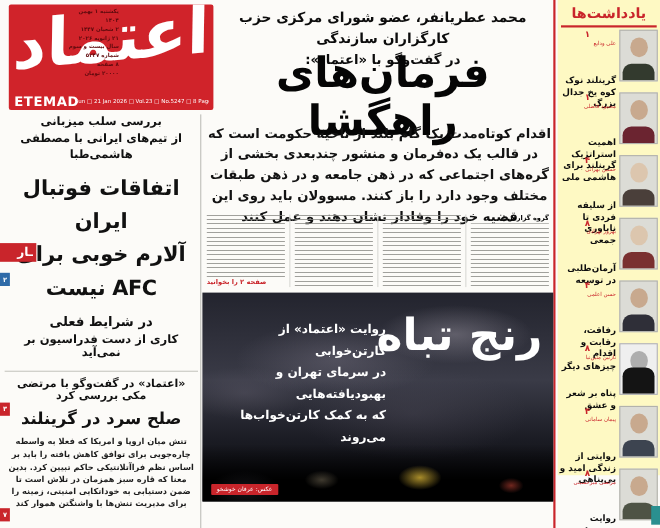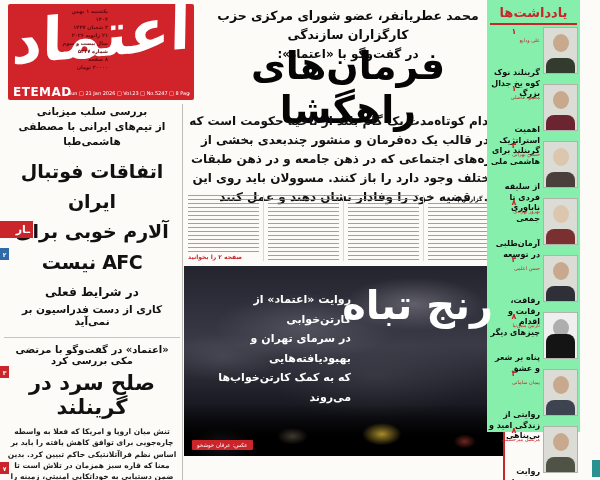--- a/index.html
+++ b/index.html
@@ -65,25 +65,25 @@
   
   .leftcol{position:absolute;left:4px;top:104px;width:176px;height:376px;text-align:center;
            overflow:hidden;}
   .a-kicker span{display:block;font-size:10.5px;font-weight:900;line-height:1.45;}
   .a-head{margin-top:6px;letter-spacing:-.5px;}
   .a-head span{display:block;font-size:19px;font-weight:900;line-height:1.6;}
   .a-sub1{margin-top:8px;font-size:12px;font-weight:900;}
   .a-sub2{margin-top:4px;font-size:10.5px;font-weight:900;}
   .sec{border-top:1px solid #c6c6c0;margin-top:10px;padding-top:6px;}
   .b-kicker{font-size:10px;font-weight:900;}
-  .b-head{margin-top:5px;font-size:21px;font-weight:900;letter-spacing:-.5px;}
+  .b-head{margin-top:5px;font-size:15px;font-weight:900;letter-spacing:-.5px;}
   .b-body{margin-top:7px;font-size:7.5px;font-weight:700;line-height:1.5;color:#1d1d1d;padding:0 2px;}
 
   
-  .sidebar{position:absolute;left:487px;top:0;width:93px;height:432px;background:#86efac;}
+  .sidebar{position:absolute;left:507px;top:0;width:93px;height:432px;background:#fef9c3;}
   .sb-title{color:#c9252b;font-weight:900;font-size:13px;text-align:center;padding:5px 0 3px;
             border-bottom:2px solid #c9252b;margin:0 3px;}
   .entry{display:flex;gap:3px;height:55px;padding:2px 2px 0 1px;align-items:flex-start;}
   .ph{width:33px;height:45px;flex:0 0 33px;border:1px solid #b2b2ac;background:#dcdcd6;
       position:relative;overflow:hidden;}
   .ph::before{content:"";position:absolute;left:50%;top:6px;transform:translateX(-50%);
       width:16px;height:18px;border-radius:50%;background:#c8a98e;}
   .ph::after{content:"";position:absolute;left:2px;right:2px;bottom:0;height:15px;
       border-radius:8px 8px 0 0;background:#55584e;}
   .p1::after{background:#333a2e}.p2::after{background:#6b2430}.p3::after{background:#4a3f3a}

